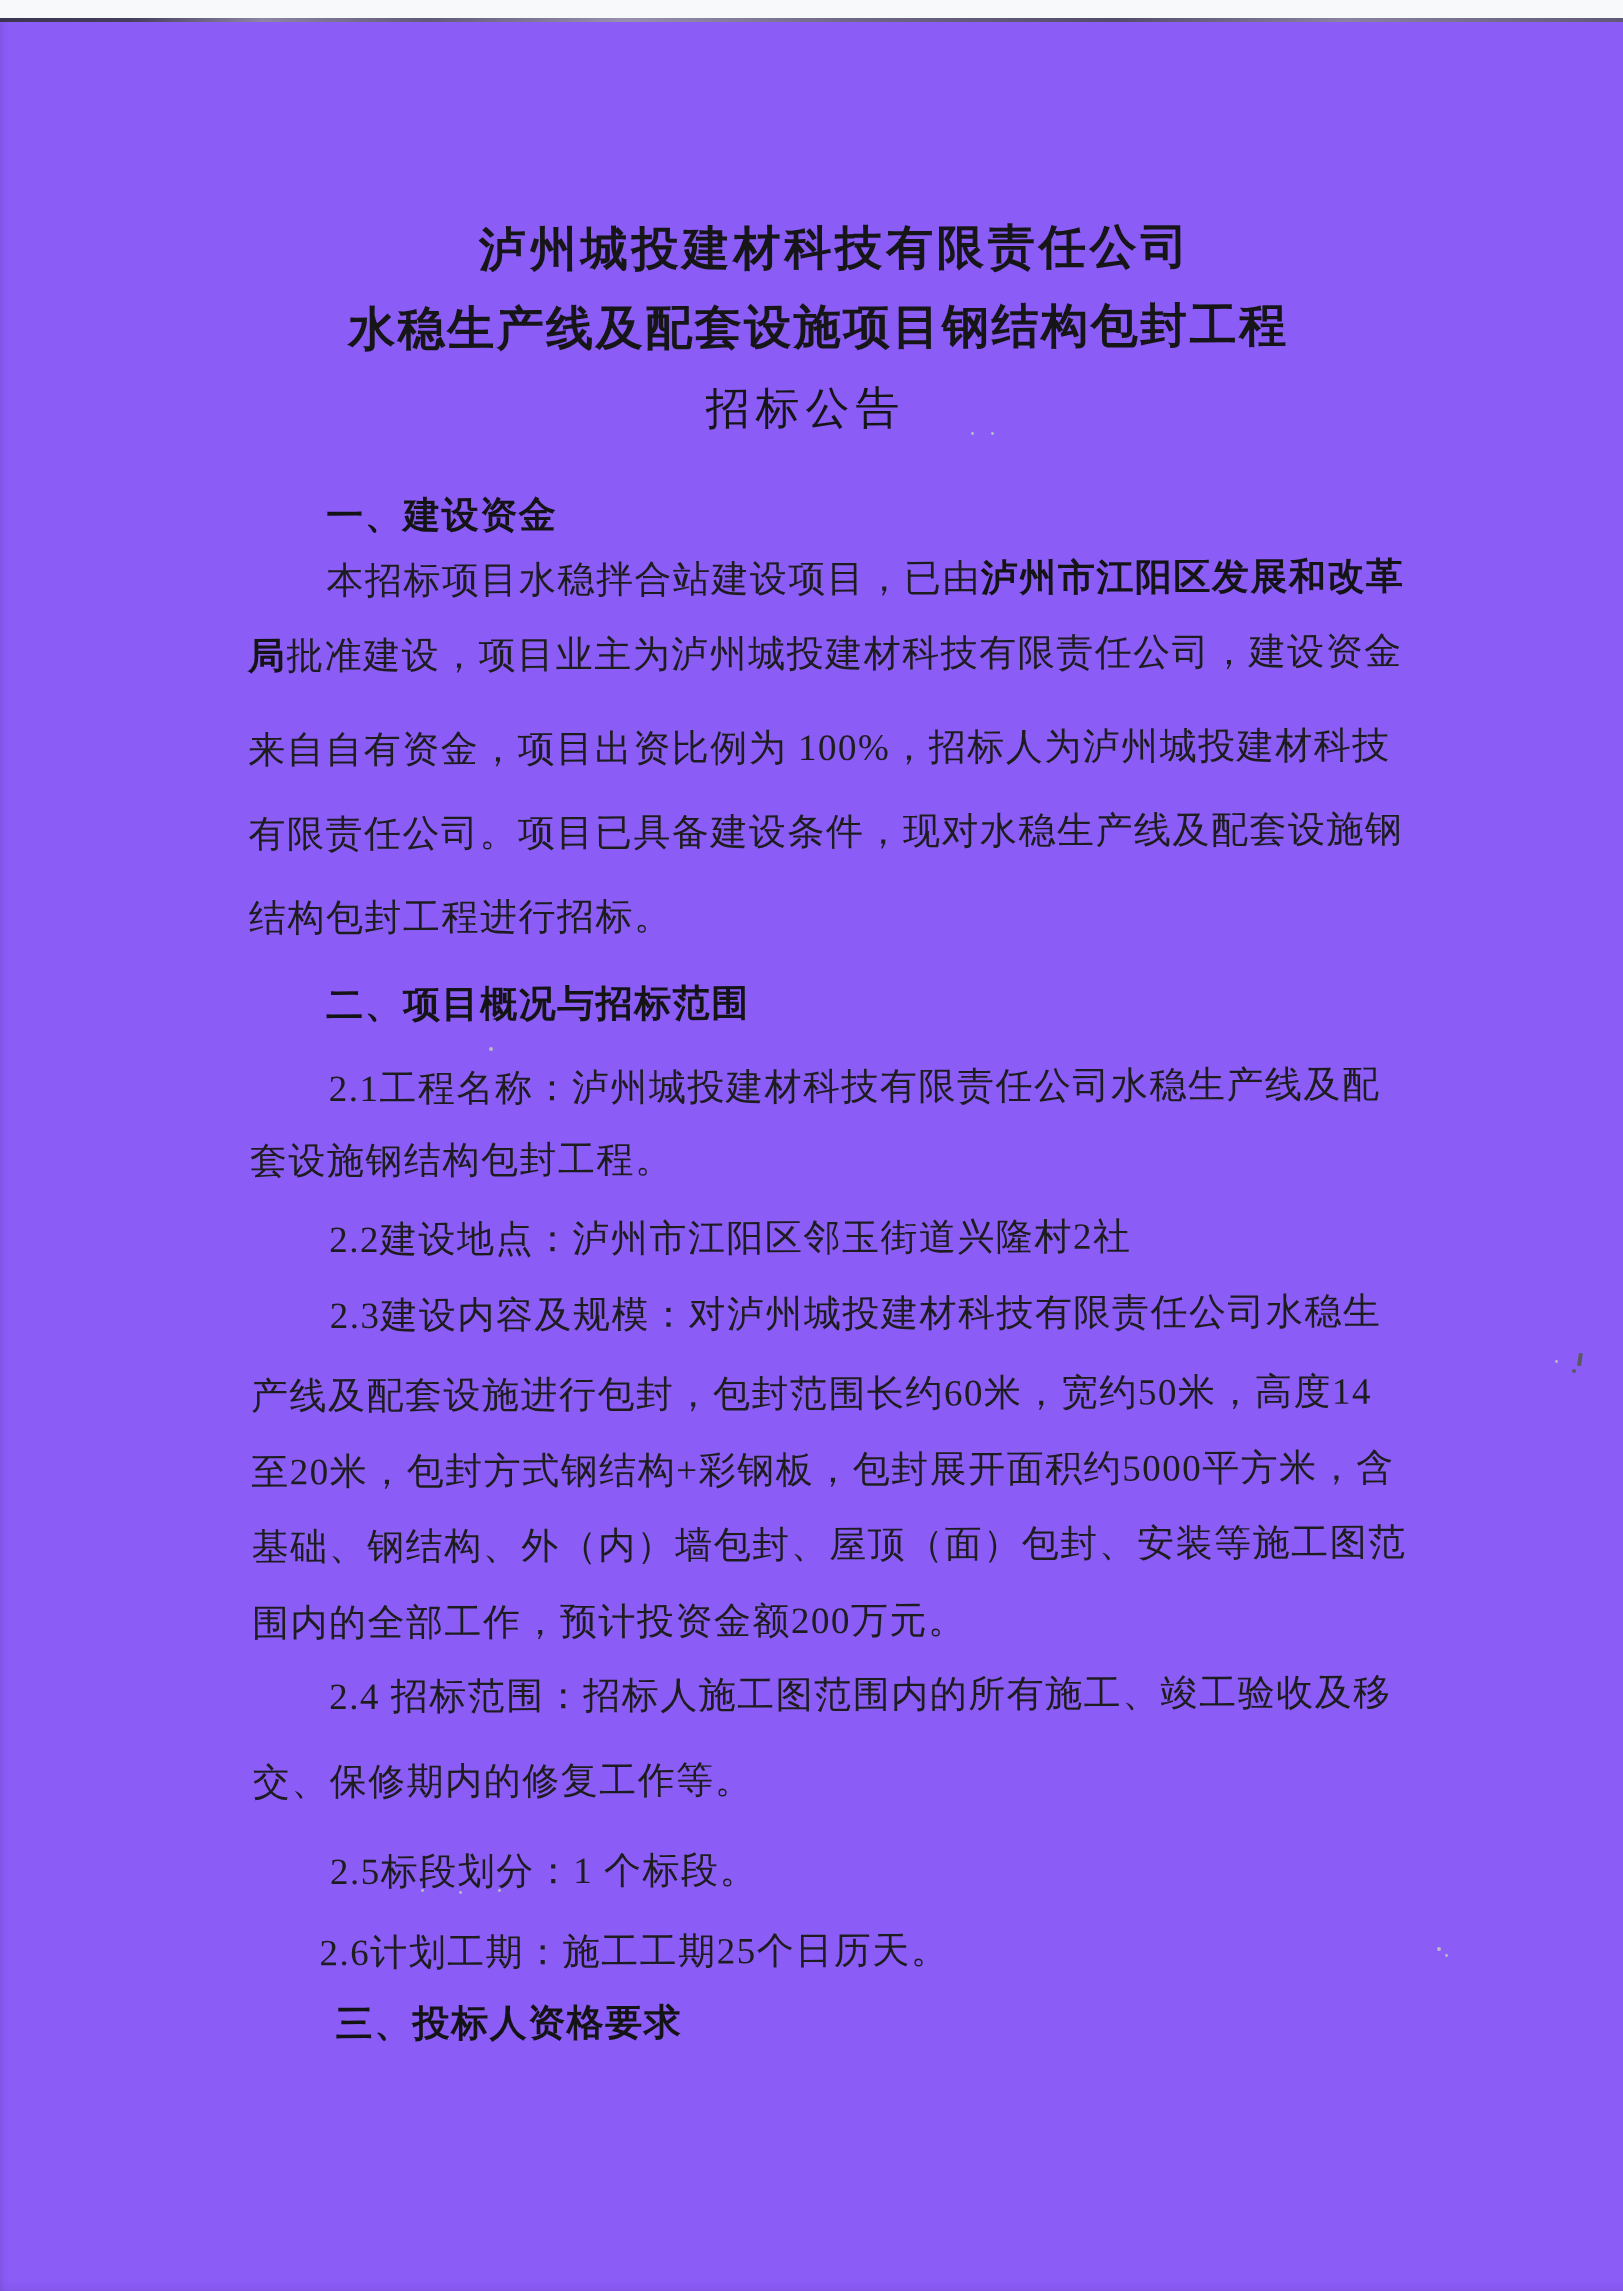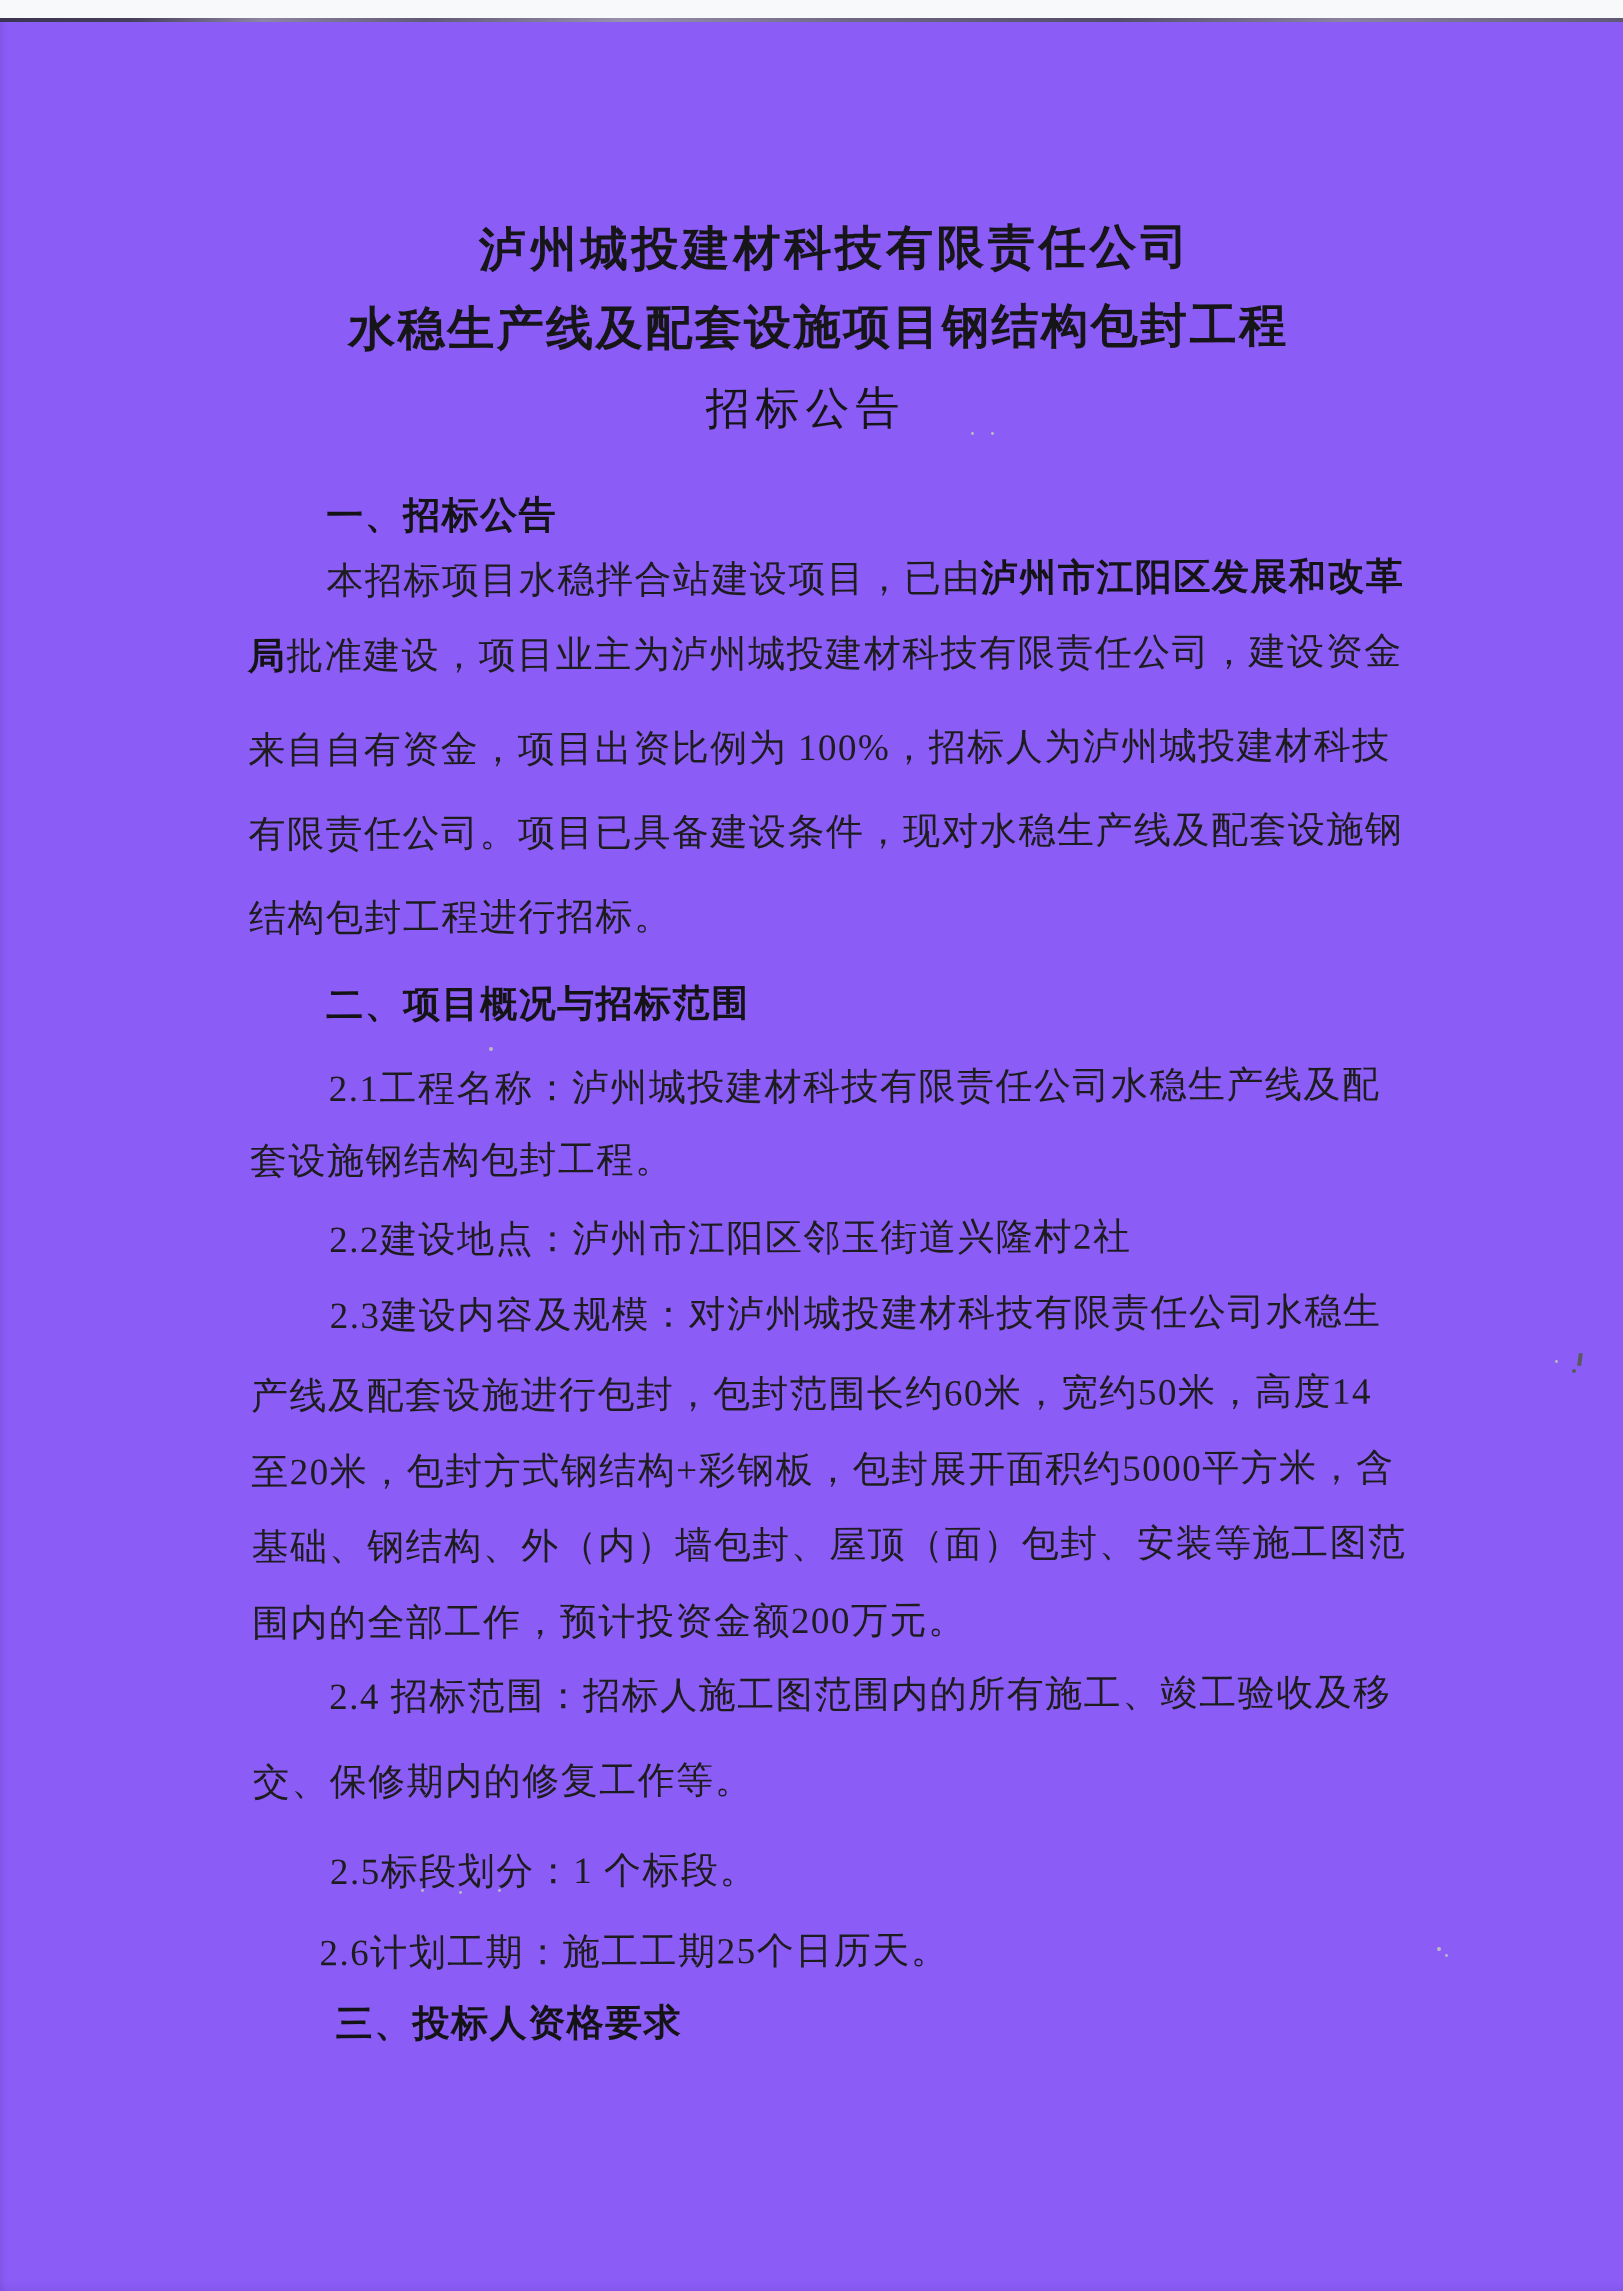--- a/index.html
+++ b/index.html
@@ -79,21 +79,21 @@
 
   <div class="edge-top-white"></div>
   <div class="edge-top-line"></div>
 
   <div class="content">
 
     <h1 class="title t1">泸州城投建材科技有限责任公司</h1>
     <h1 class="title t2">水稳生产线及配套设施项目钢结构包封工程</h1>
     <h2 class="title t3">招标公告</h2>
 
-    <div class="ln bold" style="top:493px;left:329px">一、招标公告</div>
+    <div class="ln bold" style="top:493px;left:329px">一、建设资金</div>
 
     <div class="ln" style="top:558px;left:329px"><span>本招标项目水稳拌合站建设项目，已由</span><span class="bold">泸州市江阳区发展和改革</span></div>
     <div class="ln" style="top:633px;left:250px"><span class="bold">局</span><span>批准建设，项目业主为泸州城投建材科技有限责任公司，建设资金</span></div>
     <div class="ln" style="top:727px;left:250px">来自自有资金，项目出资比例为 100%，招标人为泸州城投建材科技</div>
     <div class="ln" style="top:811px;left:250px">有限责任公司。项目已具备建设条件，现对水稳生产线及配套设施钢</div>
     <div class="ln" style="top:895px;left:250px">结构包封工程进行招标。</div>
 
     <div class="ln bold" style="top:982px;left:327px">二、项目概况与招标范围</div>
 
     <div class="ln" style="top:1066px;left:329px">2.1工程名称：泸州城投建材科技有限责任公司水稳生产线及配</div>

